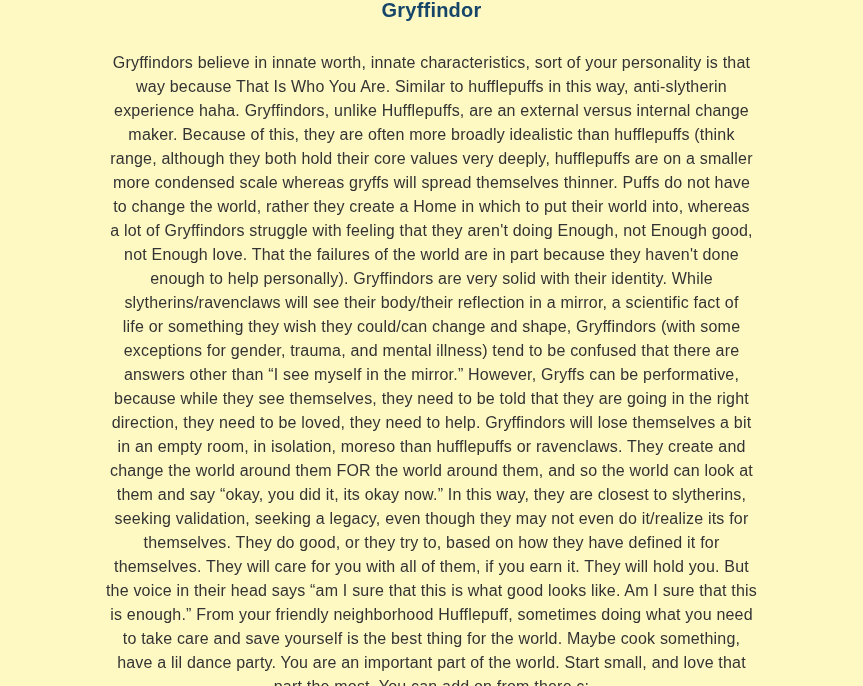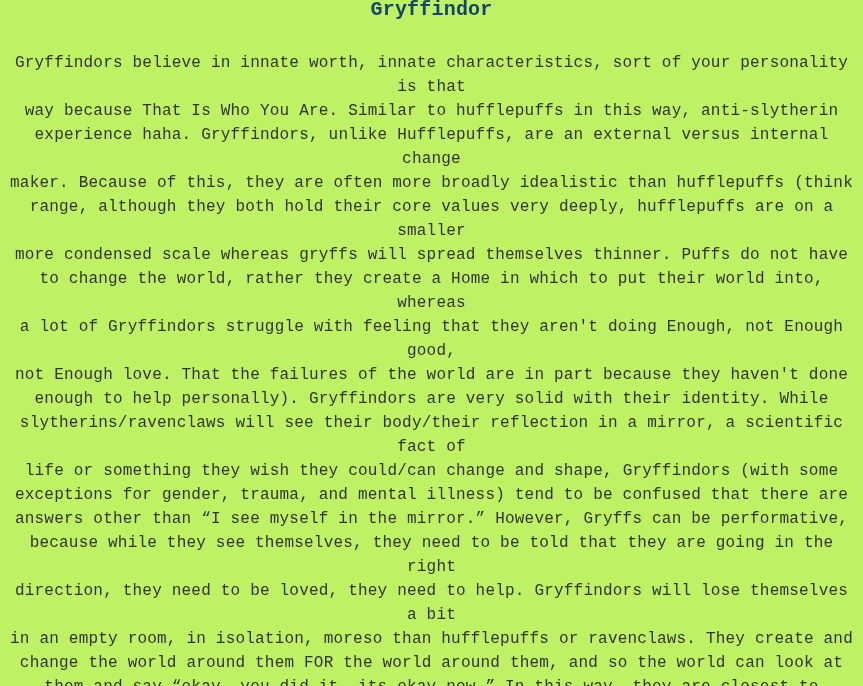--- a/index.html
+++ b/index.html
@@ -1,23 +1,23 @@
 <!DOCTYPE html>
 <html><head>
 <meta charset="utf-8">
 <style>
   * { margin: 0; padding: 0; box-sizing: border-box; }
   html, body { background: #ffffff; }
   .page {
     position: relative;
     width: 863px;
     height: 686px;
-    background: #bef264;
+    background: #fef9c3;
     overflow: hidden;
-    font-family: Liberation Mono, monospace;
+    font-family: Liberation Sans, sans-serif;
   }
   .page-title {
     margin-top: -2px;
     text-align: center;
     font-size: 20px;
     line-height: 24px;
     font-weight: 700;
     color: #16456a;
     letter-spacing: 0.2px;
   }

